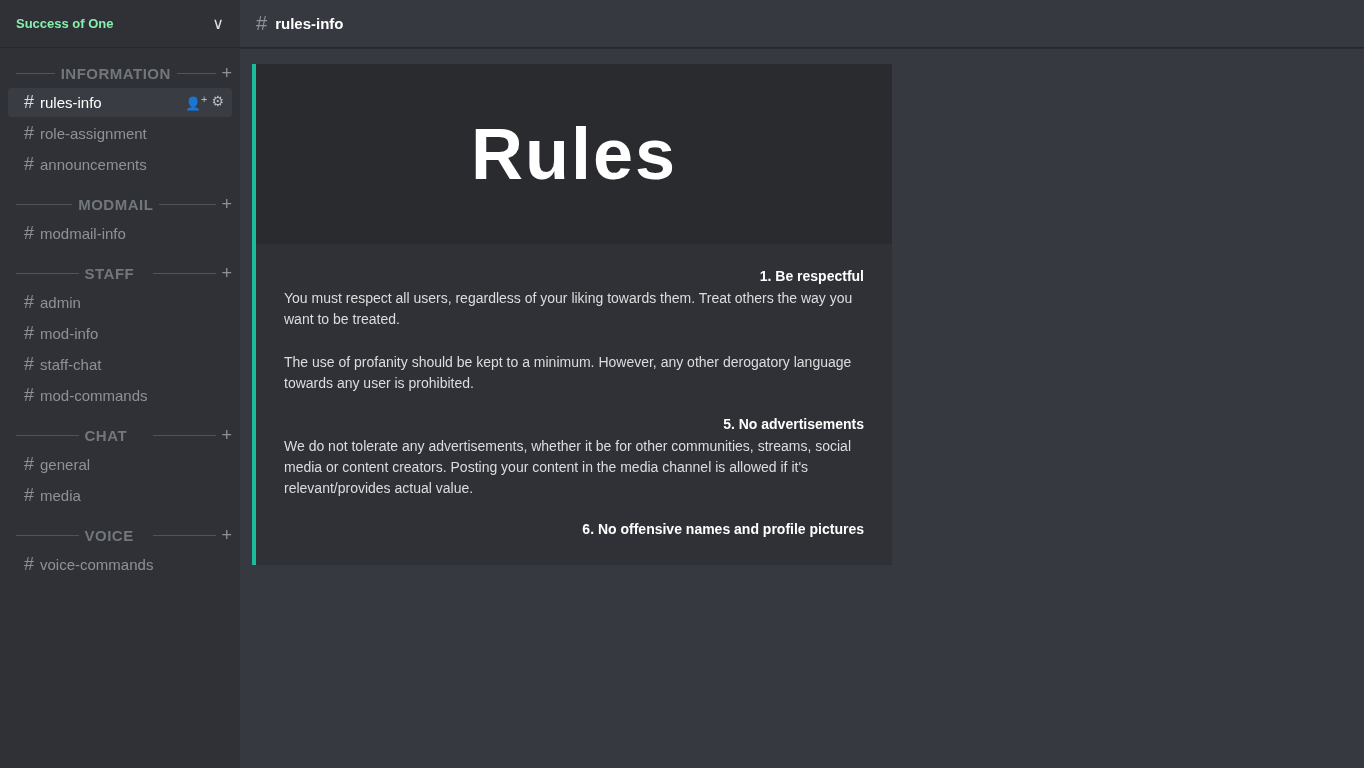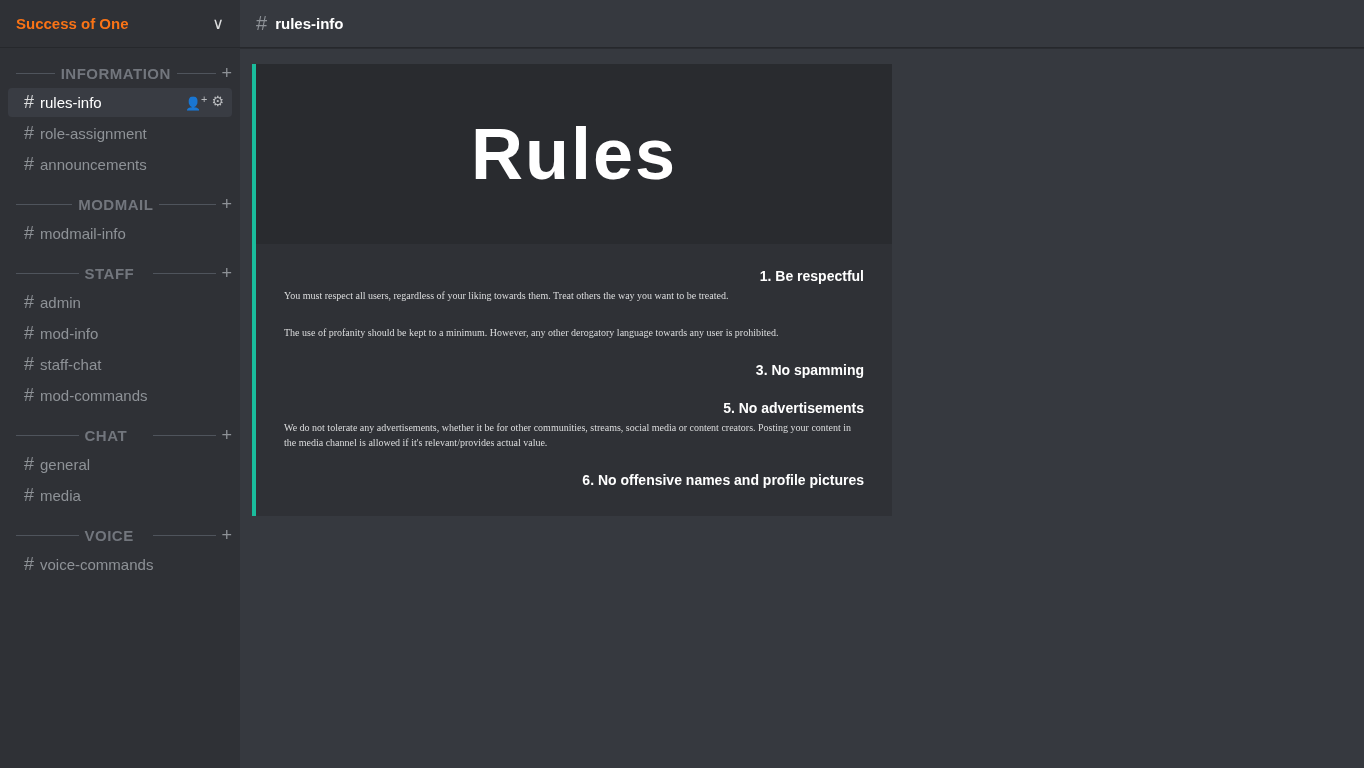--- a/index.html
+++ b/index.html
@@ -31,22 +31,22 @@
       display: flex;
       align-items: center;
       justify-content: space-between;
       padding: 0 16px;
       border-bottom: 1px solid #26282c;
       cursor: pointer;
     }
 
     #server-title {
       font-weight: 600;
-      font-size: 15px;
-      color: #f97316;
+      font-size: 13px;
+      color: #86efac;
     }
 
     #server-chevron {
       color: #dcddde;
       font-size: 16px;
     }
 
     .channel-section {
       margin-top: 16px;
     }
@@ -196,23 +196,22 @@
     .rule-title {
       font-weight: 700;
       color: #fff;
       font-size: 14px;
       margin-bottom: 4px;
       text-align: right;
     }
 
     .rule-body {
       color: #dcddde;
-      font-size: 10px;
+      font-size: 14px;
       line-height: 1.5;
-      font-family: Liberation Serif, serif;
     }
 
     
     ::-webkit-scrollbar {
       width: 8px;
     }
     ::-webkit-scrollbar-track {
       background: #2e3035;
     }
     ::-webkit-scrollbar-thumb {
@@ -357,21 +356,20 @@
 
       <div class="rules-card" id="rules-list">
       <div class="rule-item">
             <div class="rule-title">1. Be respectful</div>
             <div class="rule-body">You must respect all users, regardless of your liking towards them. Treat others the way you want to be treated.</div>
           </div>
           <div class="rule-item">
             <div class="rule-body">The use of profanity should be kept to a minimum. However, any other derogatory language towards any user is prohibited.</div>
           </div>
           <div class="rule-item">
-            <div class="rule-title">3. No spamming</div>
           </div>
           <div class="rule-item">
             <div class="rule-title">5. No advertisements</div>
             <div class="rule-body">We do not tolerate any advertisements, whether it be for other communities, streams, social media or content creators. Posting your content in the media channel is allowed if it's relevant/provides actual value.</div>
           </div>
           <div class="rule-item">
             <div class="rule-title">6. No offensive names and profile pictures</div>
           </div>
         </div>
     </div>

